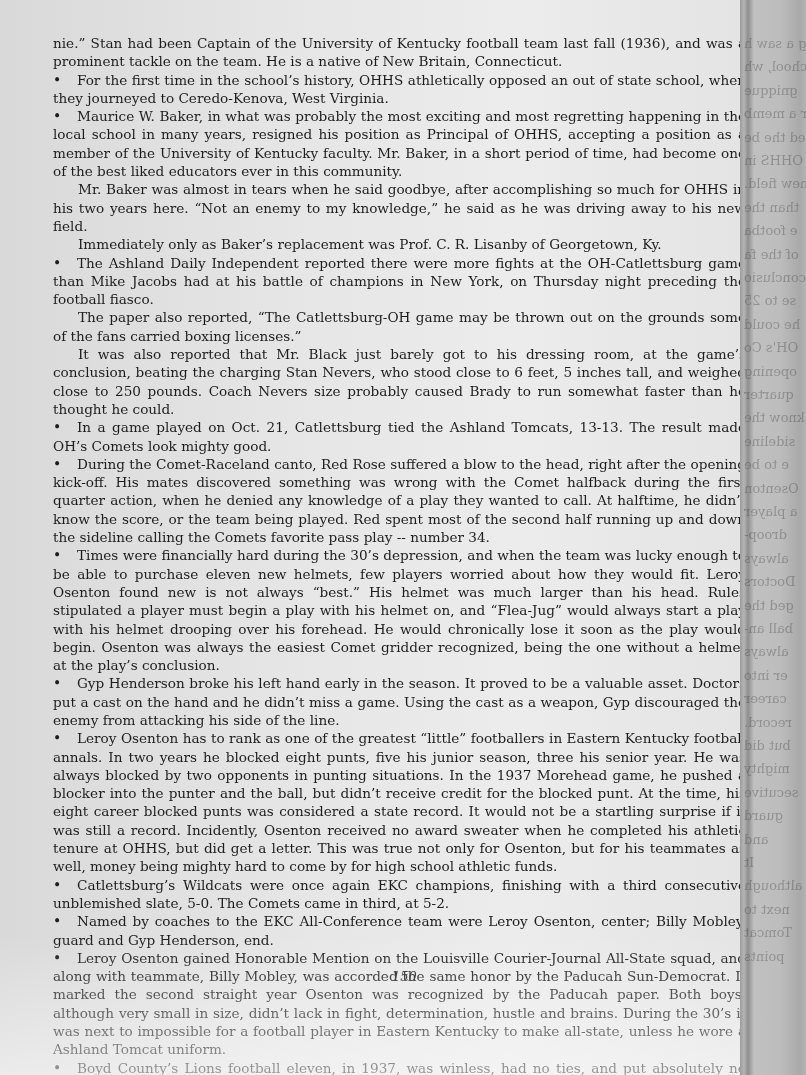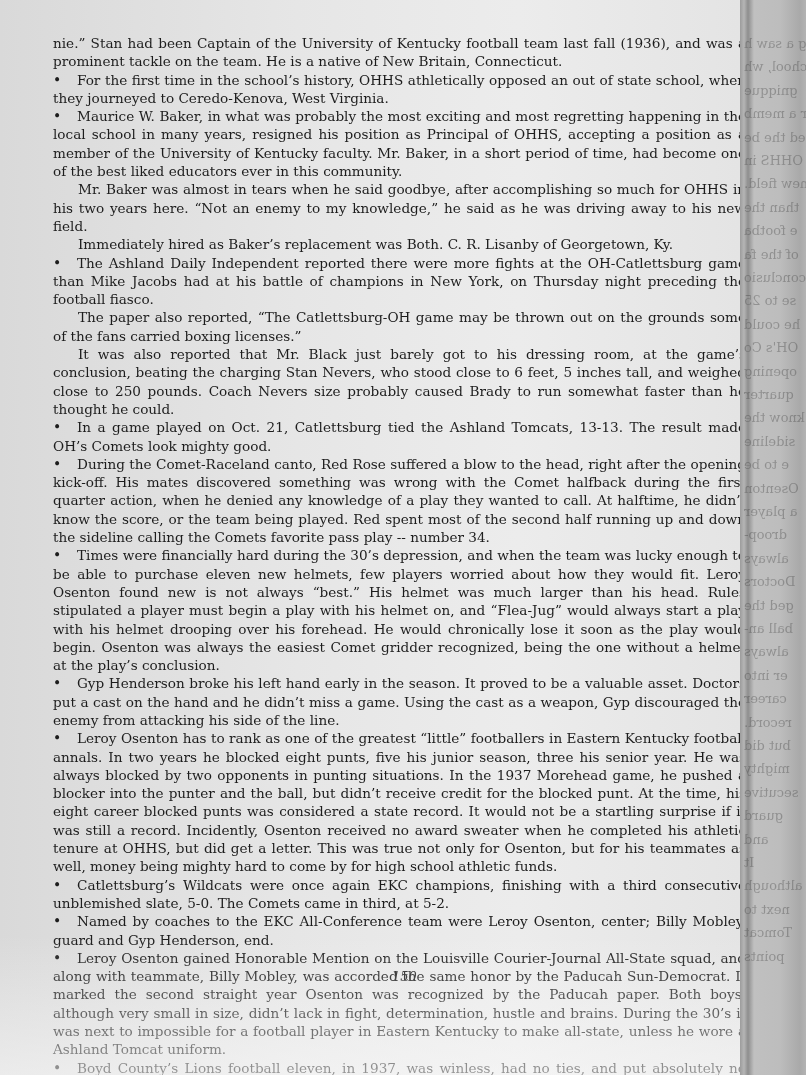--- a/index.html
+++ b/index.html
@@ -72,21 +72,21 @@
   </style>
 </head>
 <body>
 
 <div class="page">
   <div class="text-block">
     <p class="para"><span>nie.”  Stan had been Captain of the University of Kentucky football team last fall (1936), and was a prominent tackle on the team.  He is a native of New Britain, Connecticut.</span></p>
     <p class="para bullet"><span class="dot">•</span><span>For the first time in the school’s history, OHHS athletically opposed an out of state school, when they journeyed to Ceredo-Kenova, West Virginia.</span></p>
     <p class="para bullet"><span class="dot">•</span><span>Maurice W. Baker, in what was probably the most exciting and most regretting happening in the local school in many years, resigned his position as Principal of OHHS, accepting a position as a member of the University of Kentucky faculty.  Mr. Baker, in a short period of time, had become one of the best liked educators ever in this community.</span></p>
     <p class="para indent"><span>Mr. Baker was almost in tears when he said goodbye, after accomplishing so much for OHHS in his two years here.  “Not an enemy to my knowledge,” he said as he was driving away to his new field.</span></p>
-    <p class="para indent"><span>Immediately hired as Baker’s replacement was Both. C. R. Lisanby of Georgetown, Ky.</span></p>
+    <p class="para indent"><span>Immediately only as Baker’s replacement was Prof. C. R. Lisanby of Georgetown, Ky.</span></p>
     <p class="para bullet"><span class="dot">•</span><span>The Ashland Daily Independent reported there were more fights at the OH-Catlettsburg game than Mike Jacobs had at his battle of champions in New York, on Thursday night preceding the football fiasco.</span></p>
     <p class="para indent"><span>The paper also reported, “The Catlettsburg-OH game may be thrown out on the grounds some of the fans carried boxing licenses.”</span></p>
     <p class="para indent"><span>It was also reported that Mr. Black just barely got to his dressing room, at the game’s conclusion, beating the charging Stan Nevers, who stood close to 6 feet, 5 inches tall, and weighed close to 250 pounds.  Coach Nevers size probably caused Brady to run somewhat faster than he thought he could.</span></p>
     <p class="para bullet"><span class="dot">•</span><span>In a game played on Oct. 21, Catlettsburg tied the Ashland Tomcats, 13-13.  The result made OH’s Comets look mighty good.</span></p>
     <p class="para bullet"><span class="dot">•</span><span>During the Comet-Raceland canto, Red Rose suffered a blow to the head, right after the opening kick-off.  His mates discovered something was wrong with the Comet halfback during the first quarter action, when he denied any knowledge of a play they wanted to call.  At halftime, he didn’t know the score, or the team being played.  Red spent most of the second half running up and down the sideline calling the Comets favorite pass play -- number 34.</span></p>
     <p class="para bullet"><span class="dot">•</span><span>Times were financially hard during the 30’s depression, and when the team was lucky enough to be able to purchase eleven new helmets, few players worried about how they would fit.  Leroy Osenton found new is not always “best.”  His helmet was much larger than his head.  Rules stipulated a player must begin a play with his helmet on, and “Flea-Jug” would always start a play with his helmet drooping over his forehead.  He would chronically lose it soon as the play would begin. Osenton was always the easiest Comet gridder recognized, being the one without a helmet at the play’s conclusion.</span></p>
     <p class="para bullet"><span class="dot">•</span><span>Gyp Henderson broke his left hand early in the season.  It proved to be a valuable asset.  Doctors put a cast on the hand and he didn’t miss a game.  Using the cast as a weapon, Gyp discouraged the enemy from attacking his side of the line.</span></p>
     <p class="para bullet"><span class="dot">•</span><span>Leroy Osenton has to rank as one of the greatest “little” footballers in Eastern Kentucky football annals.  In two years he blocked eight punts, five his junior season, three his senior year.  He was always blocked by two opponents in punting situations.  In the 1937 Morehead game, he pushed a blocker into the punter and the ball, but didn’t receive credit for the blocked punt.  At the time, his eight career blocked punts was considered a state record.  It would not be a startling surprise if it was still a record. Incidently, Osenton received no award sweater when he completed his athletic tenure at OHHS, but did get a letter.  This was true not only for Osenton, but for his teammates as well, money being mighty hard to come by for high school athletic funds.</span></p>
     <p class="para bullet"><span class="dot">•</span><span>Catlettsburg’s Wildcats were once again EKC champions, finishing with a third consecutive unblemished slate, 5-0.  The Comets came in third, at 5-2.</span></p>
     <p class="para bullet"><span class="dot">•</span><span>Named by coaches to the EKC All-Conference team were Leroy Osenton, center; Billy Mobley, guard and Gyp Henderson, end.</span></p>

